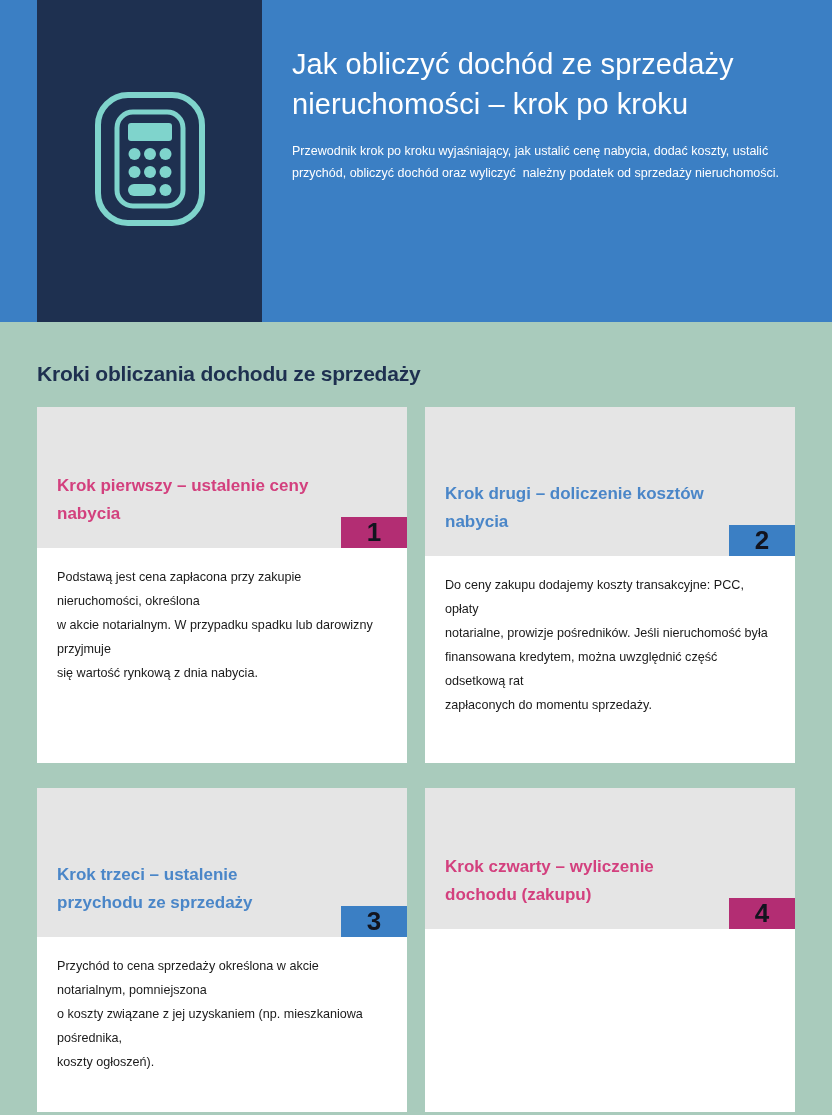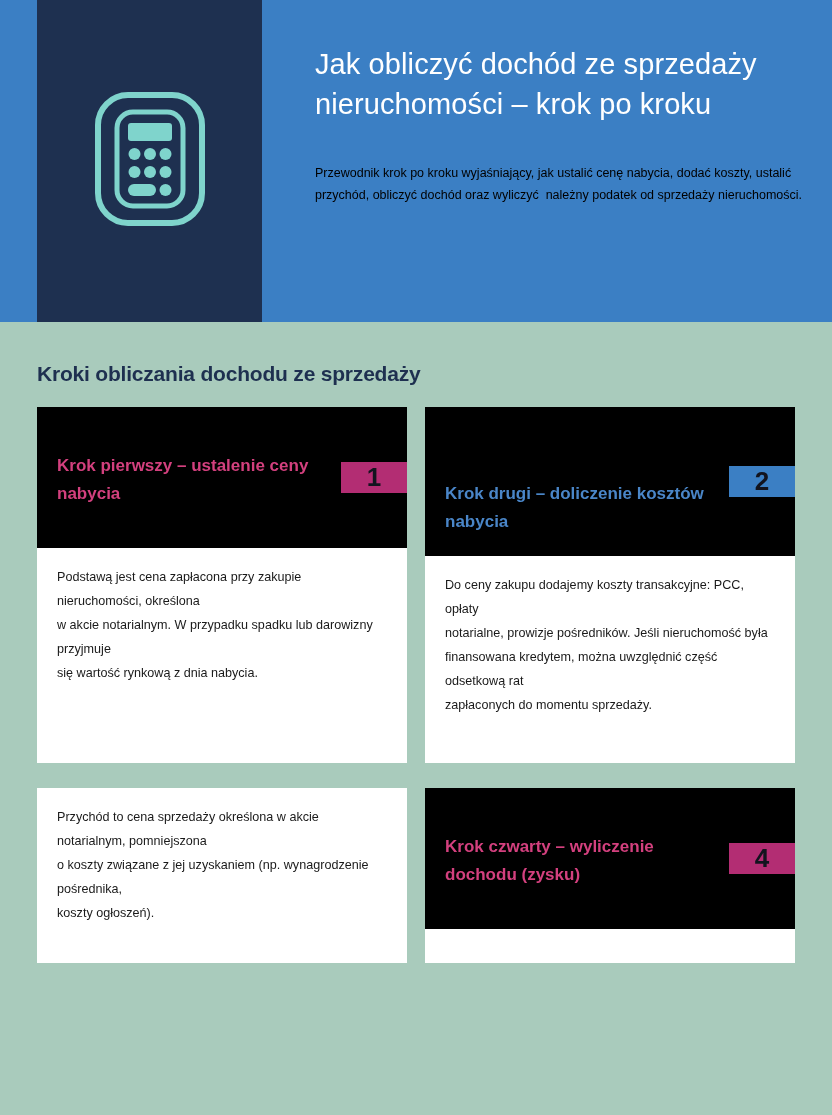--- a/index.html
+++ b/index.html
@@ -23,35 +23,35 @@
     width:225px; height:322px;
     background:#1e3050;
     display:flex;
     align-items:center;
     justify-content:center;
   }
   .calc-icon { display:block; }
 
   .header-text {
     position:absolute;
-    left:315px; top:44px;
+    left:292px; top:44px;
     width:500px;
   }
   .header-title {
     font-size:29px;
     line-height:40px;
     font-weight:400;
     color:#ffffff;
     letter-spacing:0.1px;
   }
   .header-sub {
-    margin-top:38px;
+    margin-top:16px;
     font-size:12.5px;
     line-height:22px;
-    color:#000000;
+    color:#ffffff;
     font-weight:400;
     width:495px;
     white-space:pre-wrap;
   }
 
   
   .body-section {
     width:832px;
     padding:0 37px;
   }
@@ -72,22 +72,22 @@
     row-gap:25px;
   }
 
   .card {
     background:#ffffff;
     display:flex;
     flex-direction:column;
   }
   .card-header {
     display:flex;
-    align-items:center;
-    background:#000000;
+    align-items:flex-end;
+    background:#e5e5e5;
     min-height:141px;
   }
   .card-title {
     flex:1;
     padding:25px 16px 20px 20px;
     font-size:17px;
     line-height:28px;
     font-weight:700;
   }
   .card-title.magenta { color:#d3407e; }
@@ -166,26 +166,30 @@
         <div class="card-title blue">Krok drugi – doliczenie kosztów nabycia</div>
         <div class="card-badge blue">2</div>
       </div>
       <div class="card-body">Do ceny zakupu dodajemy koszty transakcyjne: PCC, opłaty
 notarialne, prowizje pośredników. Jeśli nieruchomość była
 finansowana kredytem, można uwzględnić część odsetkową rat
 zapłaconych do momentu sprzedaży.</div>
     </div>
 
     <div class="card card-r2">
+      <div class="card-header">
+        <div class="card-title blue">Krok trzeci – ustalenie przychodu ze sprzedaży</div>
+        <div class="card-badge blue">3</div>
+      </div>
       <div class="card-body">Przychód to cena sprzedaży określona w akcie notarialnym, pomniejszona
-o koszty związane z jej uzyskaniem (np. wynagrodzenie pośrednika,
+o koszty związane z jej uzyskaniem (np. mieszkaniowa pośrednika,
 koszty ogłoszeń).</div>
     </div>
 
     <div class="card card-r2">
       <div class="card-header">
-        <div class="card-title magenta">Krok czwarty – wyliczenie dochodu (zysku)</div>
+        <div class="card-title magenta">Krok czwarty – wyliczenie dochodu (zakupu)</div>
         <div class="card-badge magenta">4</div>
       </div>
     </div>
 
   </div>
 </div>
 
 </body></html>

